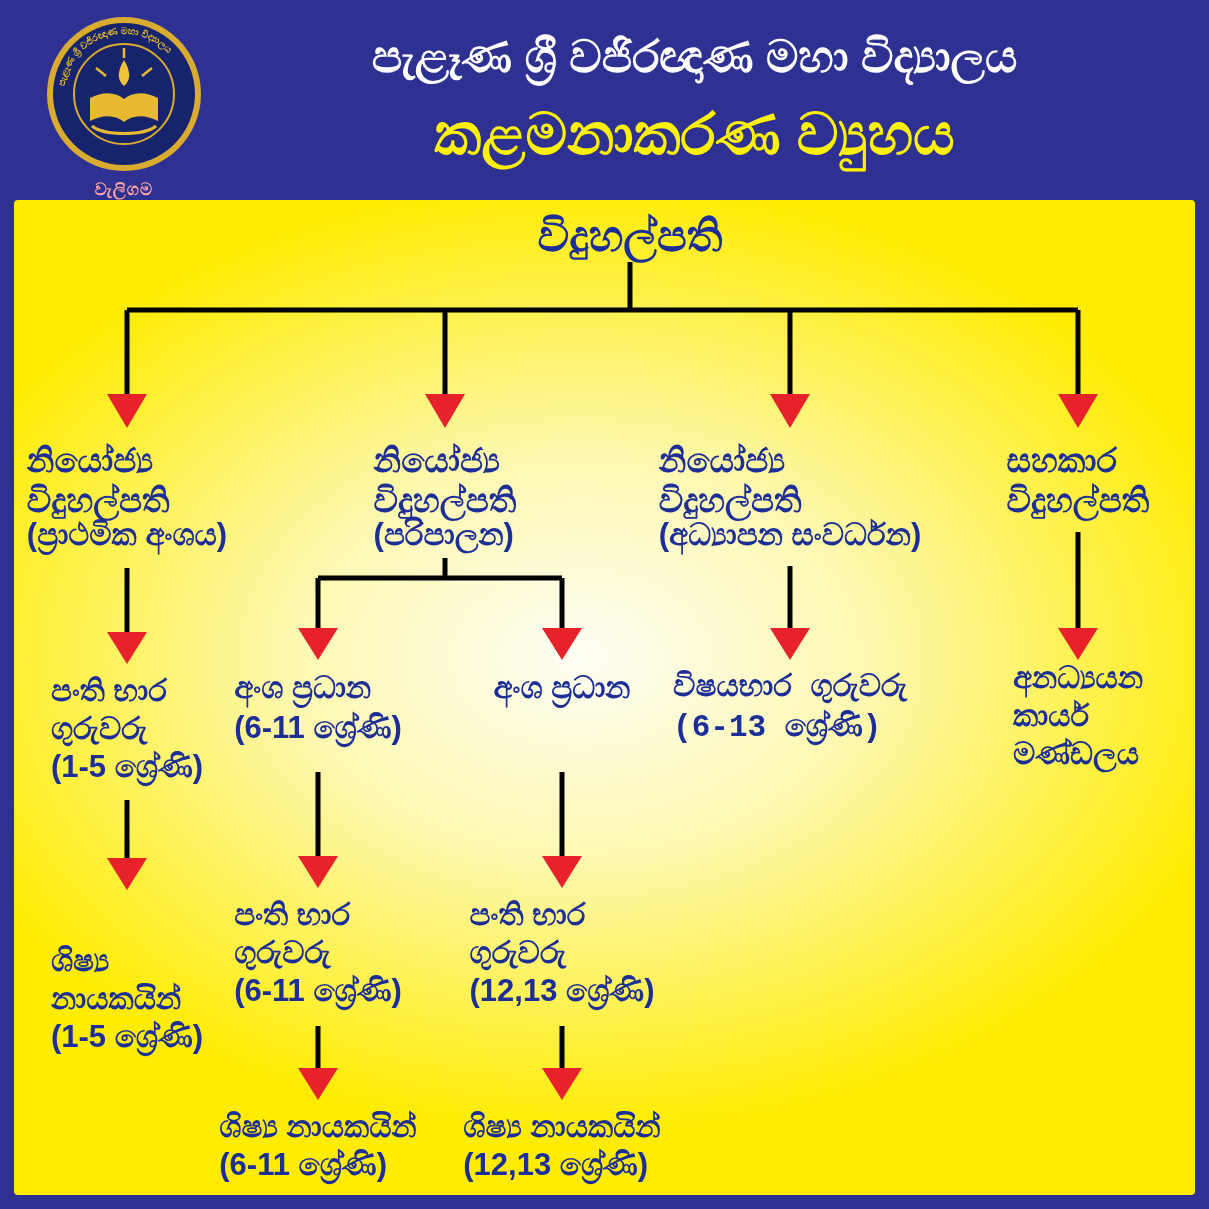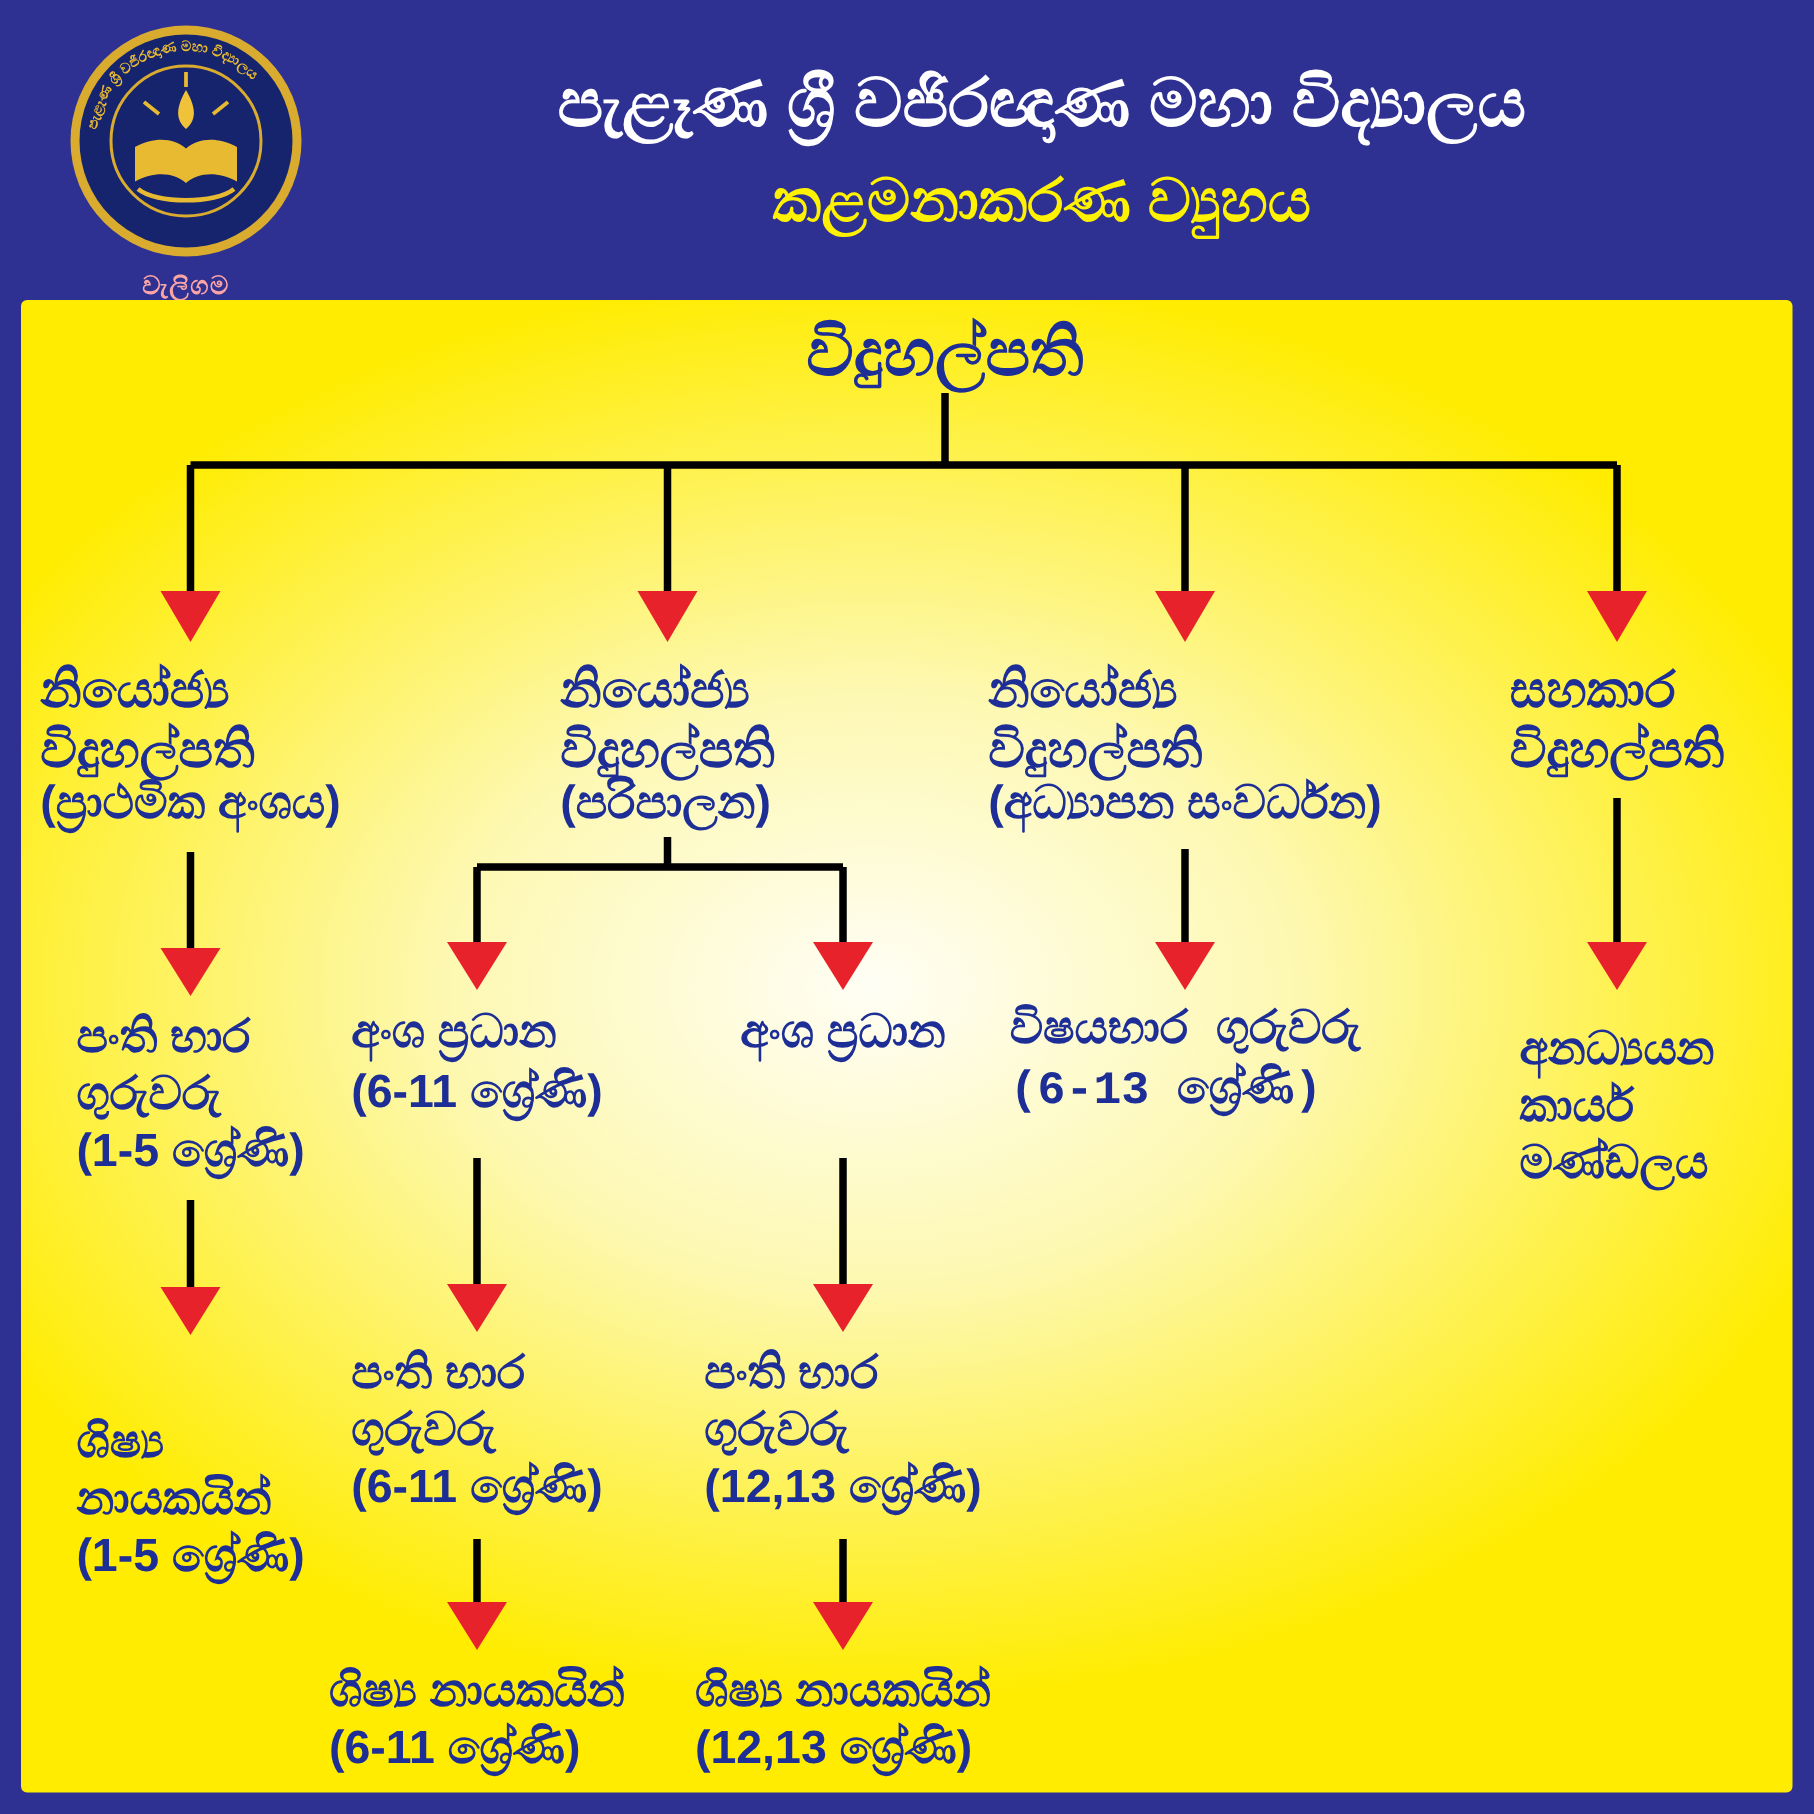--- a/index.html
+++ b/index.html
@@ -14,21 +14,21 @@
 
   
   .header { position:absolute; left:0; top:0; width:1209px; height:200px; background:#2e3192; }
   .logo-wrap { position:absolute; left:40px; top:14px; width:168px; text-align:center; }
   .logo-caption { margin-top:2px; color:#fca5a5; font-size:17px; font-weight:bold; letter-spacing:1px; }
   .titles {
     position:absolute; left:210px; right:30px; top:0; height:200px;
     display:flex; flex-direction:column; justify-content:center; align-items:center; gap:16px;
   }
   .school-name { color:#ffffff; font-size:45px; font-weight:bold; text-align:center; }
-  .poster-title { color:#fff200; font-size:40px; font-weight:bold; text-align:center; }
+  .poster-title { color:#fff200; font-size:58px; font-weight:bold; text-align:center; }
 
   
   .board {
     position:absolute; left:14px; right:14px; top:200px; bottom:14px;
     background:radial-gradient(ellipse 58% 48% at 48% 46%, #fffef5 0%, #fdf8b0 42%, #ffec00 100%);
     border-radius:4px;
   }
 
   
   .links { position:absolute; left:0; top:0; width:1209px; height:1209px; pointer-events:none; }
@@ -173,19 +173,19 @@
   <div class="node body-node" style="left:562px; top:1108px;">
     <div>ශිෂ්‍ය නායකයින්</div>
     <div>(12,13 ශ්‍රේණි)</div>
   </div>
 
   <div class="node body-node2" style="left:790px; top:668px;font-family:Liberation Mono, monospace;">
     <div>විෂයභාර ගුරුවරු</div>
     <div>(6-13 ශ්‍රේණි)</div>
   </div>
 
-  <div class="node body-node" style="left:1078px; top:680px;">
+  <div class="node body-node" style="left:1078px; top:659px;">
     <div>අනධ්‍යයන</div>
     <div>කාර්ය</div>
     <div>මණ්ඩලය</div>
   </div>
 
 </div>
 
 </body></html>

